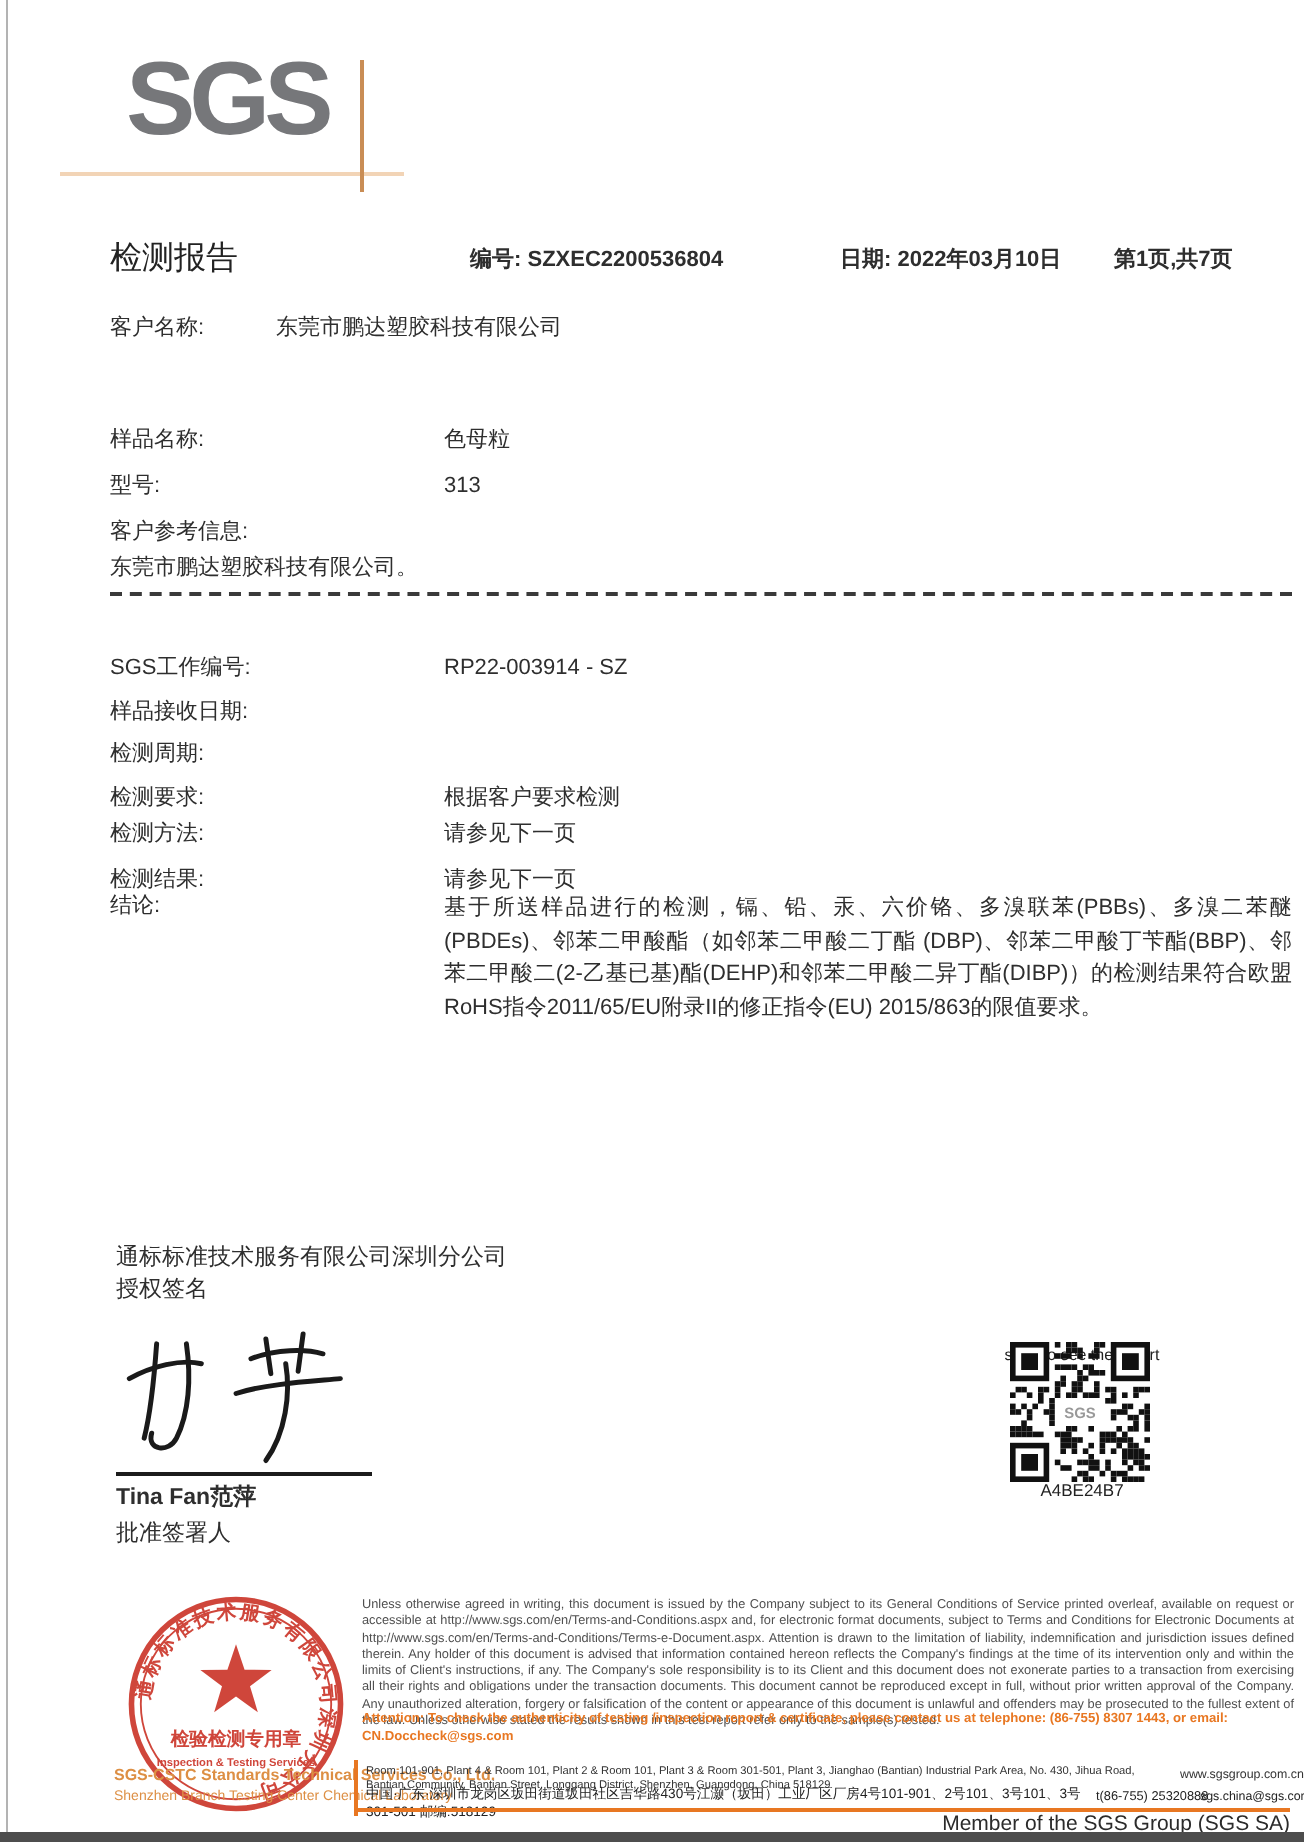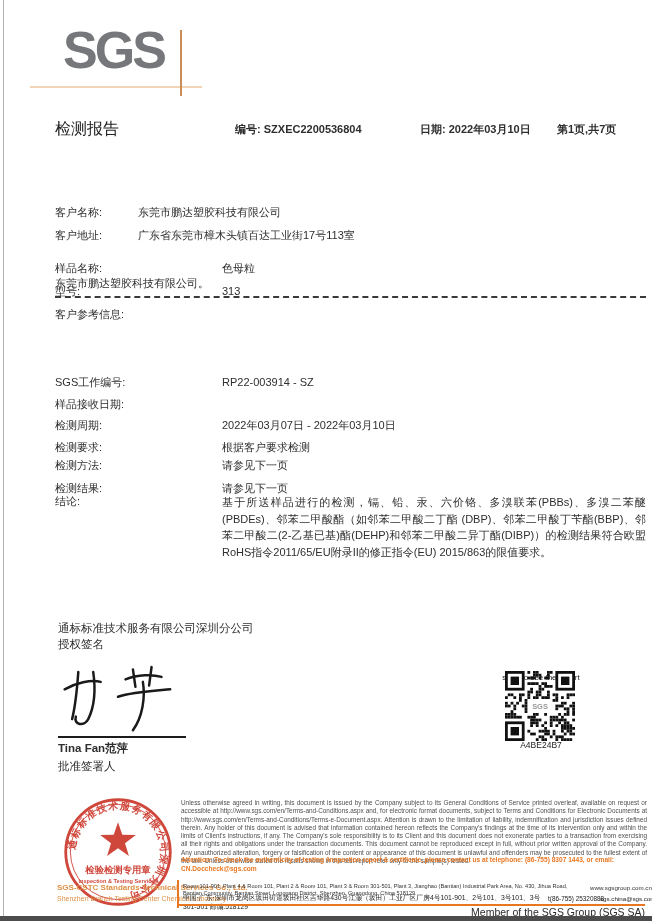--- a/index.html
+++ b/index.html
@@ -14,21 +14,21 @@
   .logo-hline{position:absolute;left:30px;top:86px;width:172px;height:2px;background:#f2d4b6;}
   .logo-vline{position:absolute;left:180px;top:30px;width:2px;height:66px;background:#c98d55;}
 
   
   .title-row{position:absolute;left:0;top:119px;width:652px;height:22px;}
   .doc-title{position:absolute;left:55px;top:0;font-size:16px;font-weight:normal;color:#222;}
   .report-no{position:absolute;left:235px;top:3px;font-size:11px;font-weight:bold;}
   .date-info{position:absolute;left:420px;top:3px;font-size:11px;font-weight:bold;}
   .page-info{position:absolute;left:557px;top:3px;font-size:11px;font-weight:bold;}
 
-  .row{position:absolute;left:55px;right:8px;display:flex;font-size:11px;line-height:15px;margin-top:48px;}
+  .row{position:absolute;left:55px;right:8px;display:flex;font-size:11px;line-height:15px;}
   .lbl{flex:0 0 83px;}
   .lbl-wide{flex:0 0 167px;}
   .val{flex:1;}
   .note{position:absolute;left:55px;font-size:11px;}
   .dashes{position:absolute;left:55px;right:6px;top:296px;border-top:2px dashed #3a3a3a;}
 
   .concl-val{flex:0 0 424px;line-height:16.5px;text-align:justify;}
 
   
   .sig-company{position:absolute;left:58px;top:621px;font-size:11.5px;}
@@ -81,24 +81,20 @@
       <span>日期:</span>
       <span>2022年03月10日</span>
     </span>
     <span class="page-info">第1页,共7页</span>
   </div>
 
   <div class="row" style="top:157px">
     <span class="lbl">客户名称:</span>
     <span class="val">东莞市鹏达塑胶科技有限公司</span>
   </div>
-  <div class="row" style="top:180px">
-    <span class="lbl">客户地址:</span>
-    <span class="val">广东省东莞市樟木头镇百达工业街17号113室</span>
-  </div>
 
   <div class="row" style="top:213px">
     <span class="lbl-wide">样品名称:</span>
     <span class="val">色母粒</span>
   </div>
   <div class="row" style="top:236px">
     <span class="lbl-wide">型号:</span>
     <span class="val">313</span>
   </div>
   <div class="row" style="top:259px">
@@ -110,21 +106,20 @@
 
   <div class="row" style="top:327px">
     <span class="lbl-wide">SGS工作编号:</span>
     <span class="val">RP22-003914 - SZ</span>
   </div>
   <div class="row" style="top:349px">
     <span class="lbl-wide">样品接收日期:</span>
   </div>
   <div class="row" style="top:370px">
     <span class="lbl-wide">检测周期:</span>
-    <span class="val">2022年03月07日 - 2022年03月10日</span>
   </div>
   <div class="row" style="top:392px">
     <span class="lbl-wide">检测要求:</span>
     <span class="val">根据客户要求检测</span>
   </div>
   <div class="row" style="top:410px">
     <span class="lbl-wide">检测方法:</span>
     <span class="val">请参见下一页</span>
   </div>
   <div class="row" style="top:433px">

